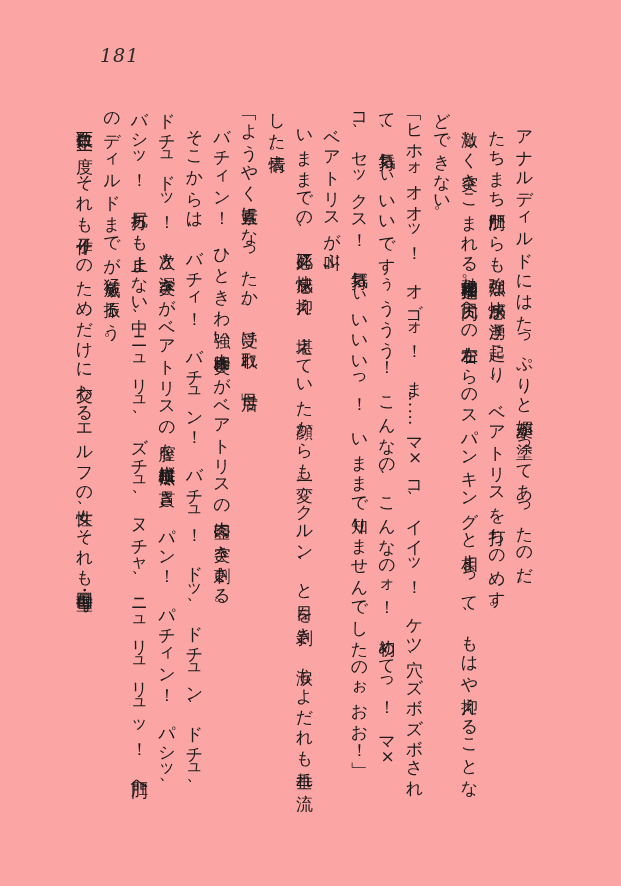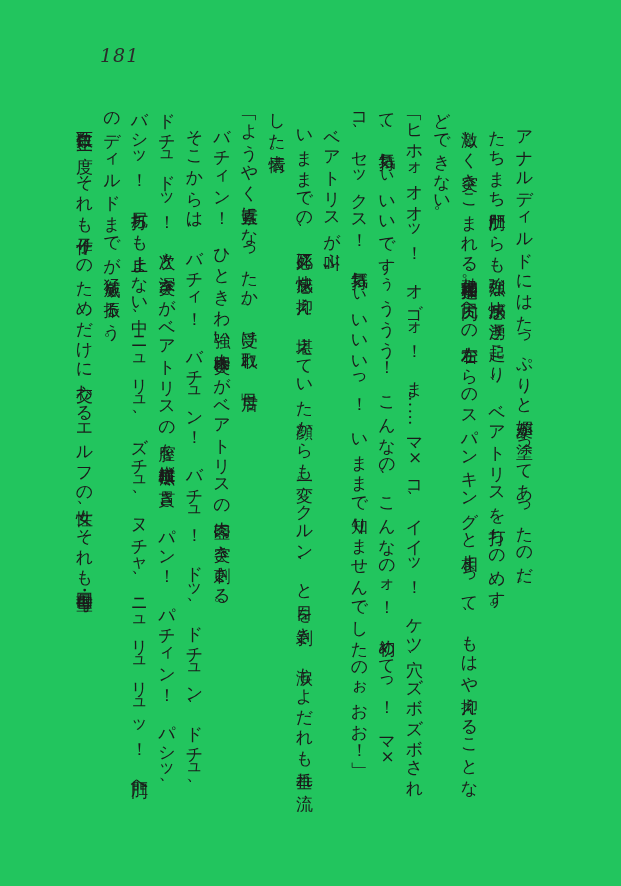--- a/index.html
+++ b/index.html
@@ -8,21 +8,21 @@
     width: 621px;
     height: 886px;
     background: #fdfdfc;
     overflow: hidden;
     font-family: "DejaVu Serif", serif;
   }
   .book-page {
     position: relative;
     width: 621px;
     height: 886px;
-    background: #22c55e;
+    background: #fca5a5;
   }
   .page-number {
     position: absolute;
     left: 100px;
     top: 44px;
     font-size: 19px;
     font-style: italic;
     color: #2b2b2b;
     letter-spacing: 1px;
     font-family: "DejaVu Serif", serif;

